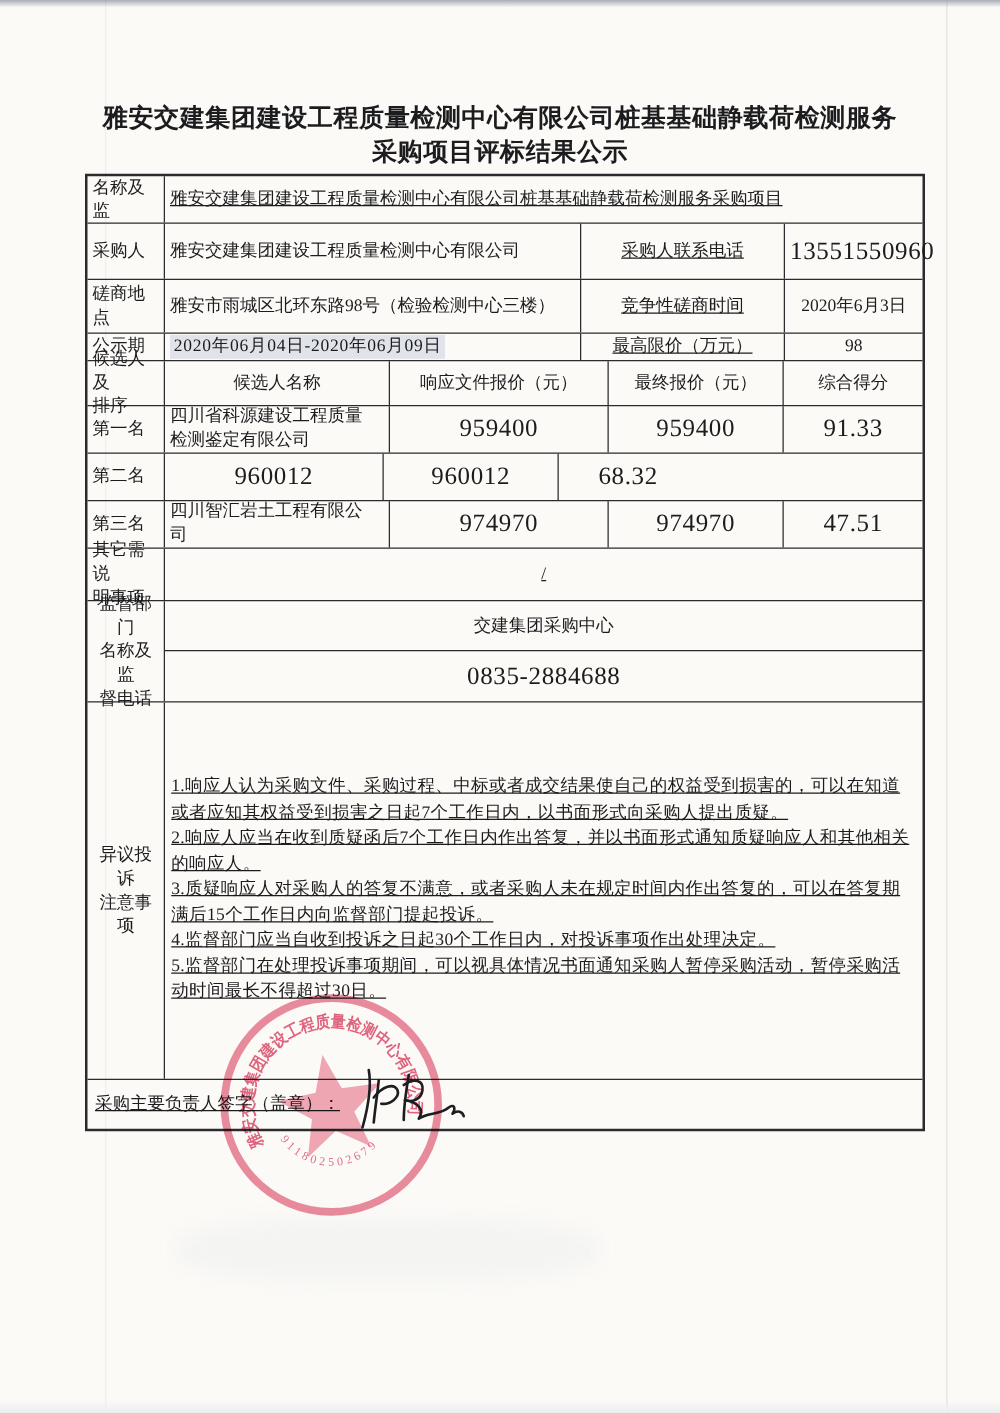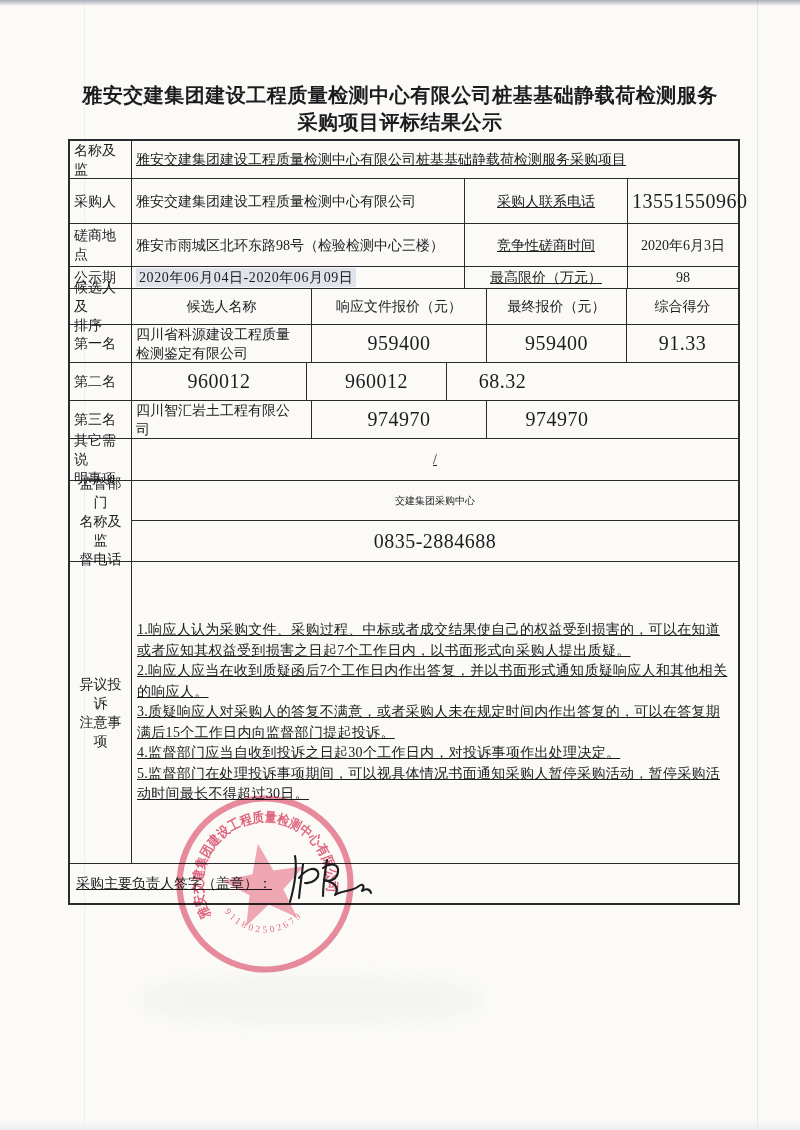--- a/index.html
+++ b/index.html
@@ -38,21 +38,21 @@
   .w-v1{flex:0 0 333px;}
   .w-v2{flex:0 0 163px;text-decoration:underline;}
   .w-v3{flex:0 0 110px;}
   .w-c1{flex:0 0 180px;}
   .w-c2{flex:0 0 175px;}
   .w-c3{flex:0 0 140px;}
   .w-c4{flex:0 0 111px;}
   .w-full{flex:1 1 auto;text-decoration:underline;}
   .digits{font-size:20px;letter-spacing:0.5px;}
   .hl{background:rgba(198,203,219,0.5);padding:0 3px;letter-spacing:0.6px;}
-  .name-cell{padding-right:12px;}
+  .name-cell{padding-right:12px;font-family:Liberation Mono, monospace;}
   .sub-split{display:flex;flex-direction:column;flex:1 1 auto;}
   .sub-cell{display:flex;align-items:center;justify-content:center;box-sizing:border-box;}
   .sub-cell.first{border-bottom:1.5px solid #2b2b2f;}
   .objection-text{display:flex;flex-direction:column;justify-content:center;
     padding:4px 10px 4px 5px;letter-spacing:0.3px;}
   .objection-text .para{margin:0;font-size:14px;line-height:20.5px;}
 
   .stamp{position:absolute;left:170px;top:789px;width:190px;height:190px;
     transform:rotate(-10deg);opacity:0.9;mix-blend-mode:multiply;pointer-events:none;}
   .signature{position:absolute;left:282px;top:851px;width:92px;height:58px;pointer-events:none;}
@@ -125,34 +125,35 @@
       <div class="td w-c2 ctr digits">960012</div>
       <div class="td w-c3 ctr digits">960012</div>
       <div class="td w-c4 ctr digits">68.32</div>
     </div>
 
     <div class="tr" style="height:38px">
       <div class="td w-label">第三名</div>
       <div class="td w-c1 name-cell">四川智汇岩土工程有限公司</div>
       <div class="td w-c2 ctr digits">974970</div>
       <div class="td w-c3 ctr digits">974970</div>
+      <div class="td w-c4 ctr digits">47.51</div>
     </div>
 
     <div class="tr" style="height:42px">
       <div class="td w-label prelines">其它需说
 明事项</div>
       <div class="td w-full ctr">/</div>
     </div>
 
     <div class="tr" style="height:81px">
       <div class="td w-label prelines ctr">监督部门
 名称及监
 督电话</div>
       <div class="sub-split">
-        <div class="sub-cell first" style="height:40px;font-size:10px">交建集团采购中心</div>
+        <div class="sub-cell first" style="height:40px;font-size:14px">交建集团采购中心</div>
         <div class="sub-cell digits" style="flex:1 1 auto">0835-2884688</div>
       </div>
     </div>
 
     <div class="tr" style="height:302px">
       <div class="td w-label prelines ctr">异议投诉
 注意事项</div>
       <div class="objection-text w-full">
         <p class="para">1.响应人认为采购文件、采购过程、中标或者成交结果使自己的权益受到损害的，可以在知道或者应知其权益受到损害之日起7个工作日内，以书面形式向采购人提出质疑。</p>
         <p class="para">2.响应人应当在收到质疑函后7个工作日内作出答复，并以书面形式通知质疑响应人和其他相关的响应人。</p>

